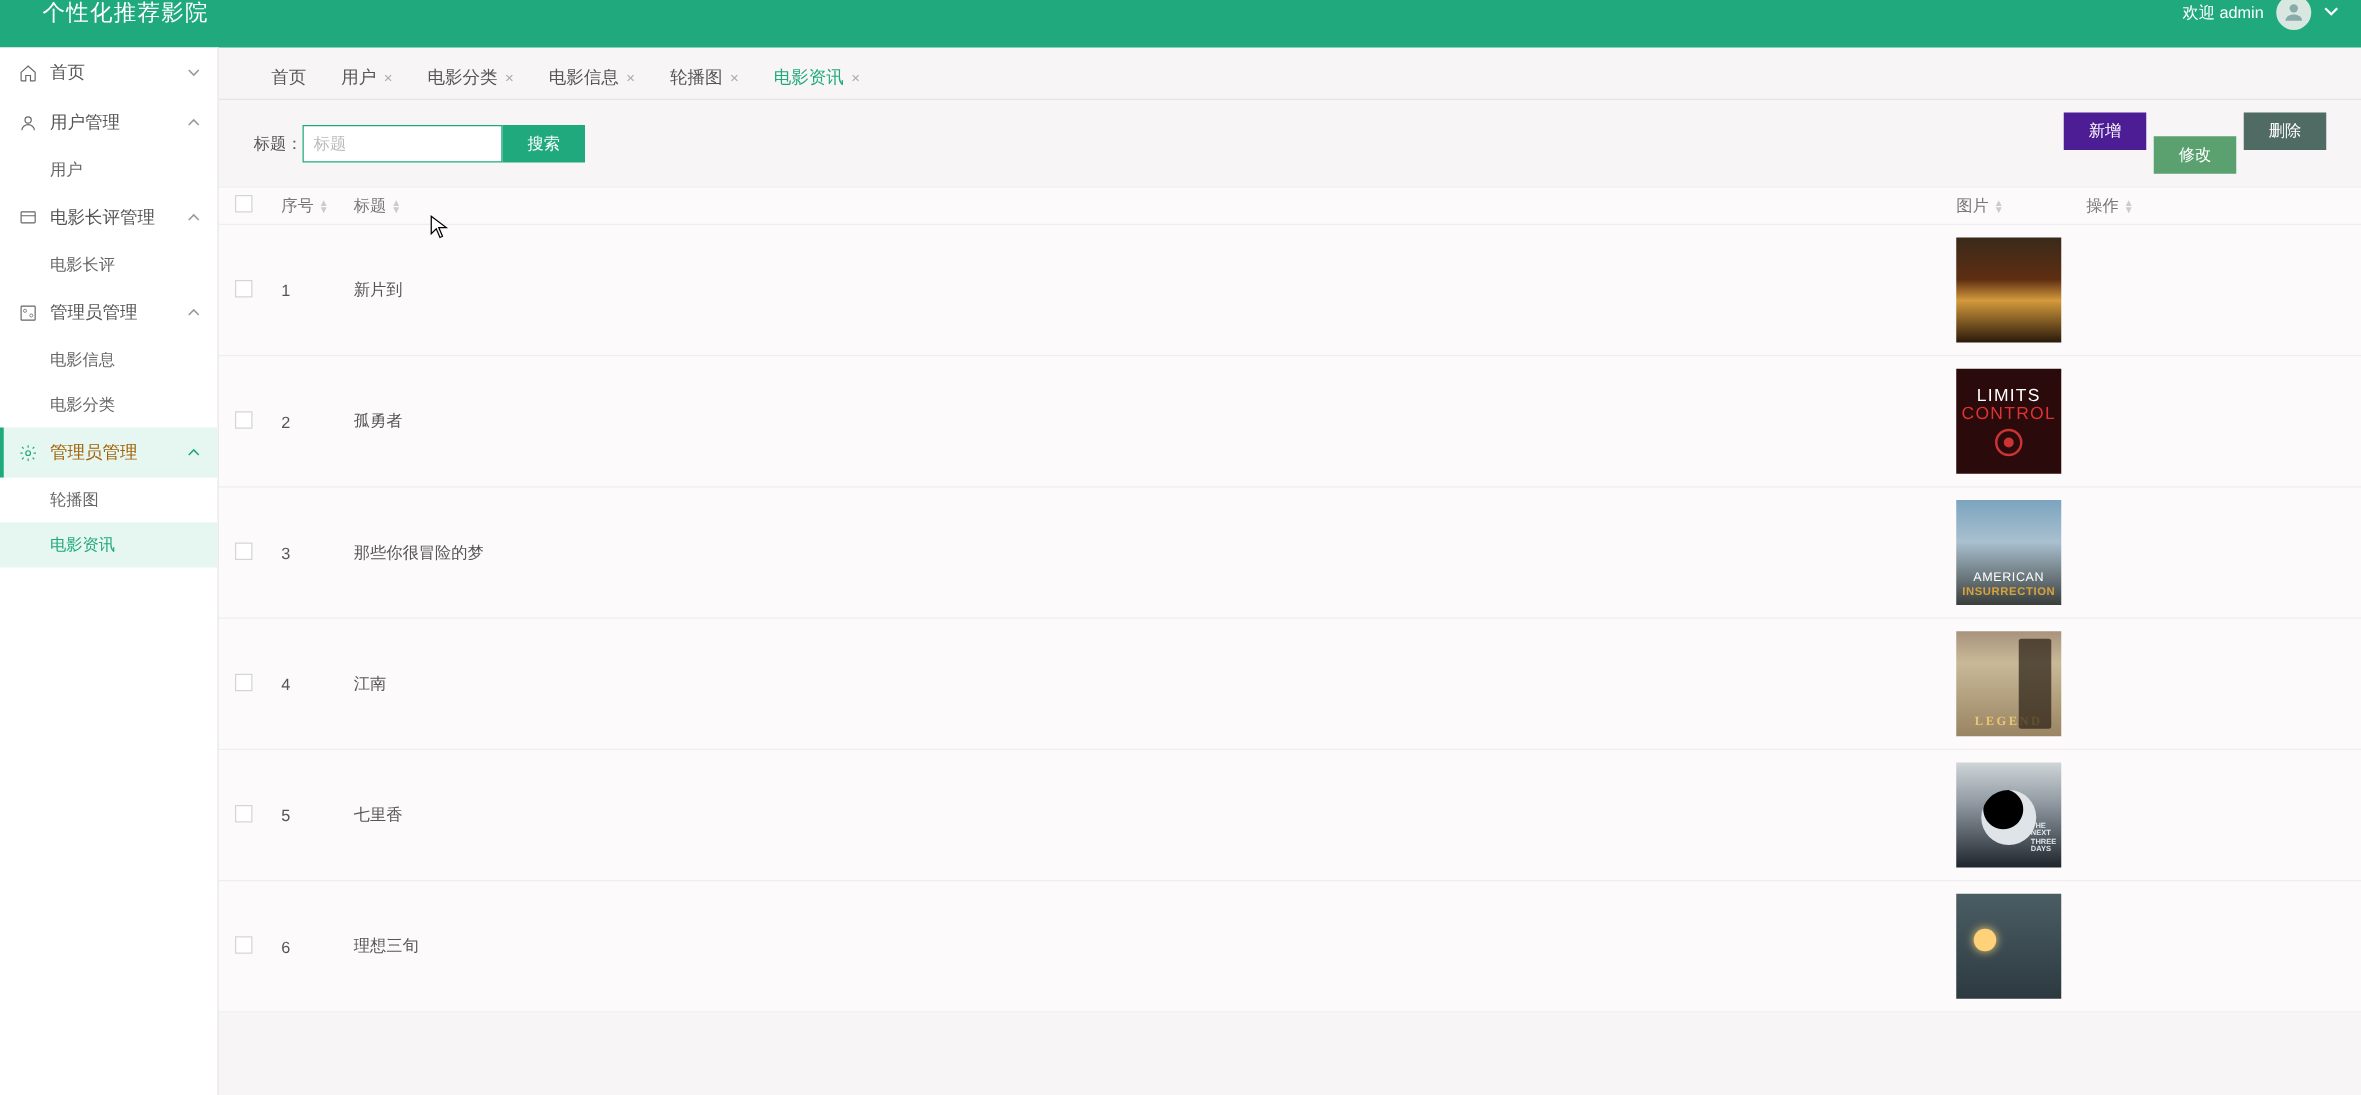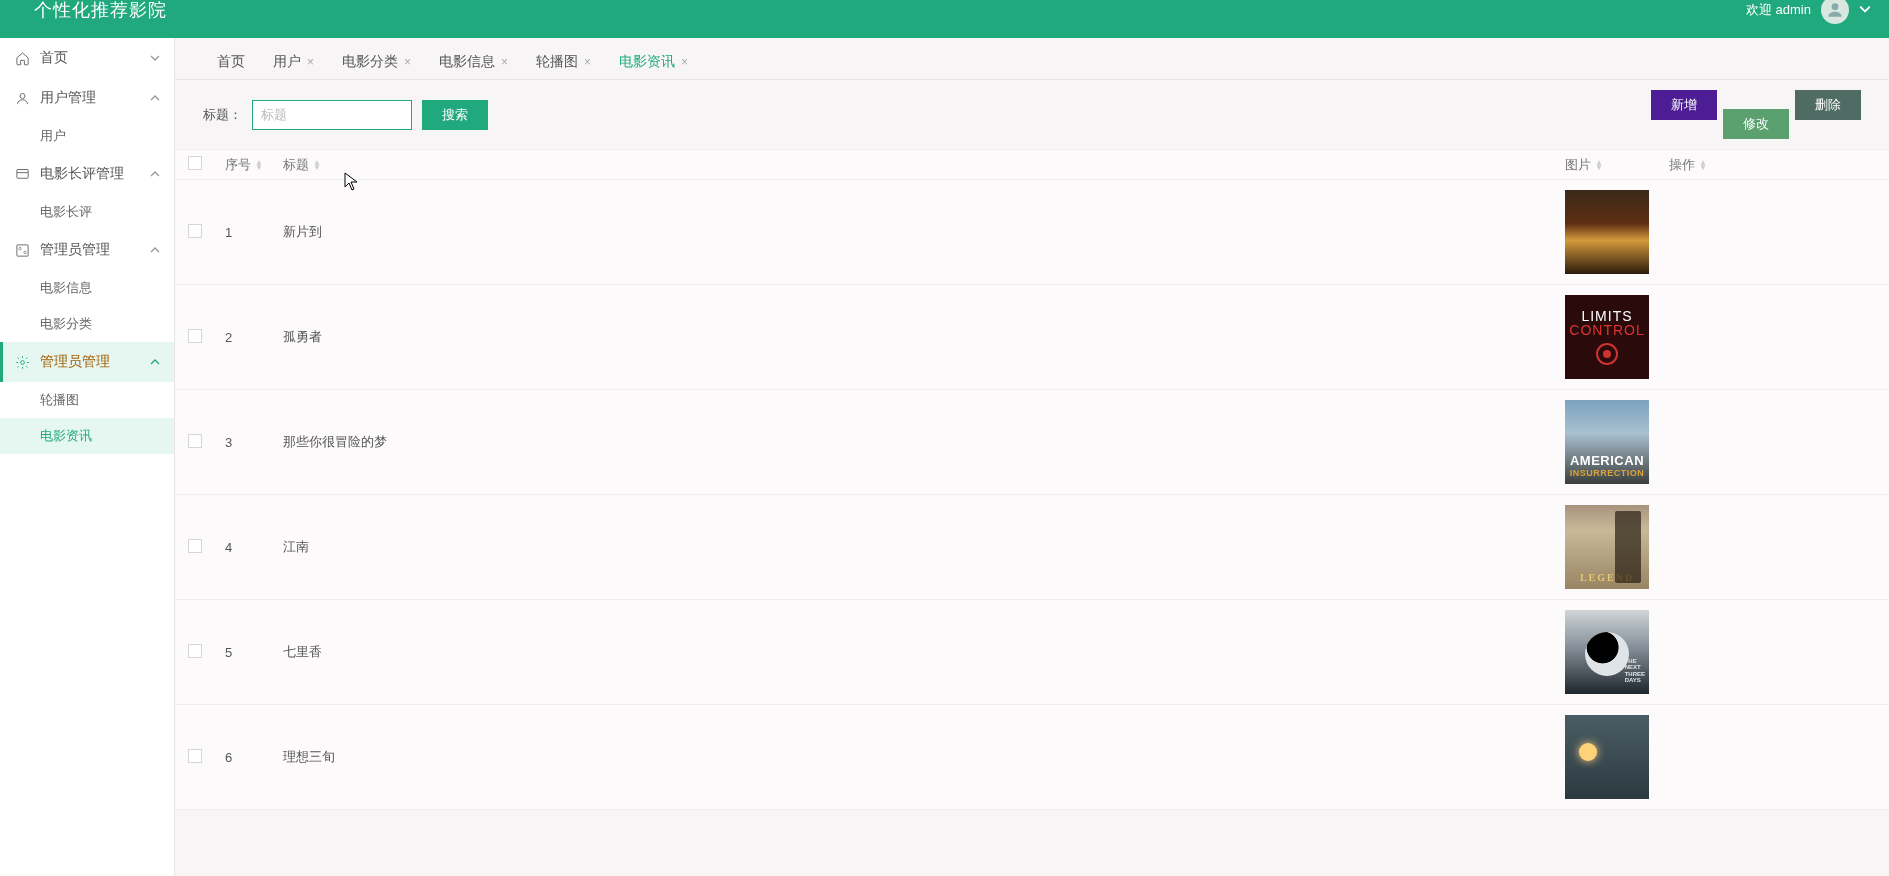--- a/index.html
+++ b/index.html
@@ -40,21 +40,21 @@
 .tab {
   padding:10px 14px 8px; font-size:14px; color:#555; cursor:pointer; display:flex; align-items:center; gap:6px;
   position:relative;
 }
 .tab.active { color:#20a97d; }
 .tab .close { font-size:12px; color:#aaa; cursor:pointer; }
 
 .toolbar {
   display:flex; align-items:center; padding:10px 28px; gap:14px; justify-content:space-between;
 }
-.toolbar-left { display:flex; align-items:center; gap:10px; }
+.toolbar-left { display:flex; align-items:center; gap:0; }
 .lbl { font-size:13px; color:#555; }
 .search-input {
   width:160px; height:30px; border:1px solid #20a97d; padding:0 8px; font-size:13px; outline:none; background:#fff;
 }
 .search-input::placeholder { color:#bbb; }
 .btn {
   height:30px; padding:0 20px; border:none; font-size:13px; cursor:pointer; color:#fff;
 }
 .btn-search { background:#20a97d; }
 .btn-add { background:#4c1d95; }
@@ -79,21 +79,21 @@
 .img-col { width:100px; }
 .op-col  { width:230px; }
 .poster { width:84px; height:84px; background:#bbb; display:flex; align-items:center; justify-content:center; overflow:hidden; }
 .poster.p1 { background:linear-gradient(#3a2a1a,#5e2e12 40%,#d49a3c 60%,#2a1a0a); }
 .poster.p2 { background:#2a0a0a; display:flex; flex-direction:column; align-items:center; justify-content:center; }
 .poster.p2 .t1 { font-family:Impact,sans-serif; font-size:14px; color:#fff; letter-spacing:1px; line-height:1; }
 .poster.p2 .t2 { font-family:Impact,sans-serif; font-size:14px; color:#d33; letter-spacing:1px; line-height:1; }
 .poster.p2 .circ { width:22px; height:22px; border-radius:50%; border:2px solid #c33; margin-top:6px; position:relative; }
 .poster.p2 .circ::after { content:""; position:absolute; inset:5px; border-radius:50%; background:#c33; }
 .poster.p3 { background:linear-gradient(#7ba4bf 0%,#a9c0cf 40%,#3a3e3c 100%); display:flex; flex-direction:column; justify-content:flex-end; align-items:center; padding-bottom:6px; }
-.poster.p3 .t1 { font-size:13px; color:#fff; font-weight:bold; letter-spacing:0.5px; }
+.poster.p3 .t1 { font-size:10px; color:#fff; font-weight:normal; letter-spacing:0.5px; }
 .poster.p3 .t2 { font-size:9px; color:#d9a23c; font-weight:bold; letter-spacing:0.5px; }
 .poster.p4 { background:linear-gradient(#a8937c 0%,#c9b998 30%,#998463 100%); position:relative; }
 .poster.p4::after { content:""; position:absolute; right:8px; top:6px; bottom:6px; width:26px; background:rgba(40,30,20,.7); border-radius:2px; }
 .poster.p4 .t { position:absolute; left:0; right:0; bottom:6px; text-align:center; font-size:10px; font-weight:bold; color:#e9c76e; letter-spacing:2px; font-family:"Times New Roman",serif; }
 .poster.p5 { background:linear-gradient(180deg,#cfd5d8 0%,#8e97a0 40%,#1e252c 100%); position:relative; }
 .poster.p5::after { content:""; position:absolute; left:50%; top:22px; width:44px; height:44px; margin-left:-22px; border-radius:50%; background:radial-gradient(circle at 40% 35%,#000 0 40%,#dfe4e8 42%); }
 .poster.p5 .txt { position:absolute; right:4px; bottom:10px; font-size:6px; color:#dfe4e8; line-height:1.1; text-align:left; font-weight:bold; }
 .poster.p6 { background:linear-gradient(#4b5d64 0%,#2c3a40 100%); position:relative; }
 .poster.p6::before { content:""; position:absolute; left:14px; top:28px; width:18px; height:18px; background:#ffd27a; border-radius:50%; box-shadow:0 0 8px #ffd27a; }
 

